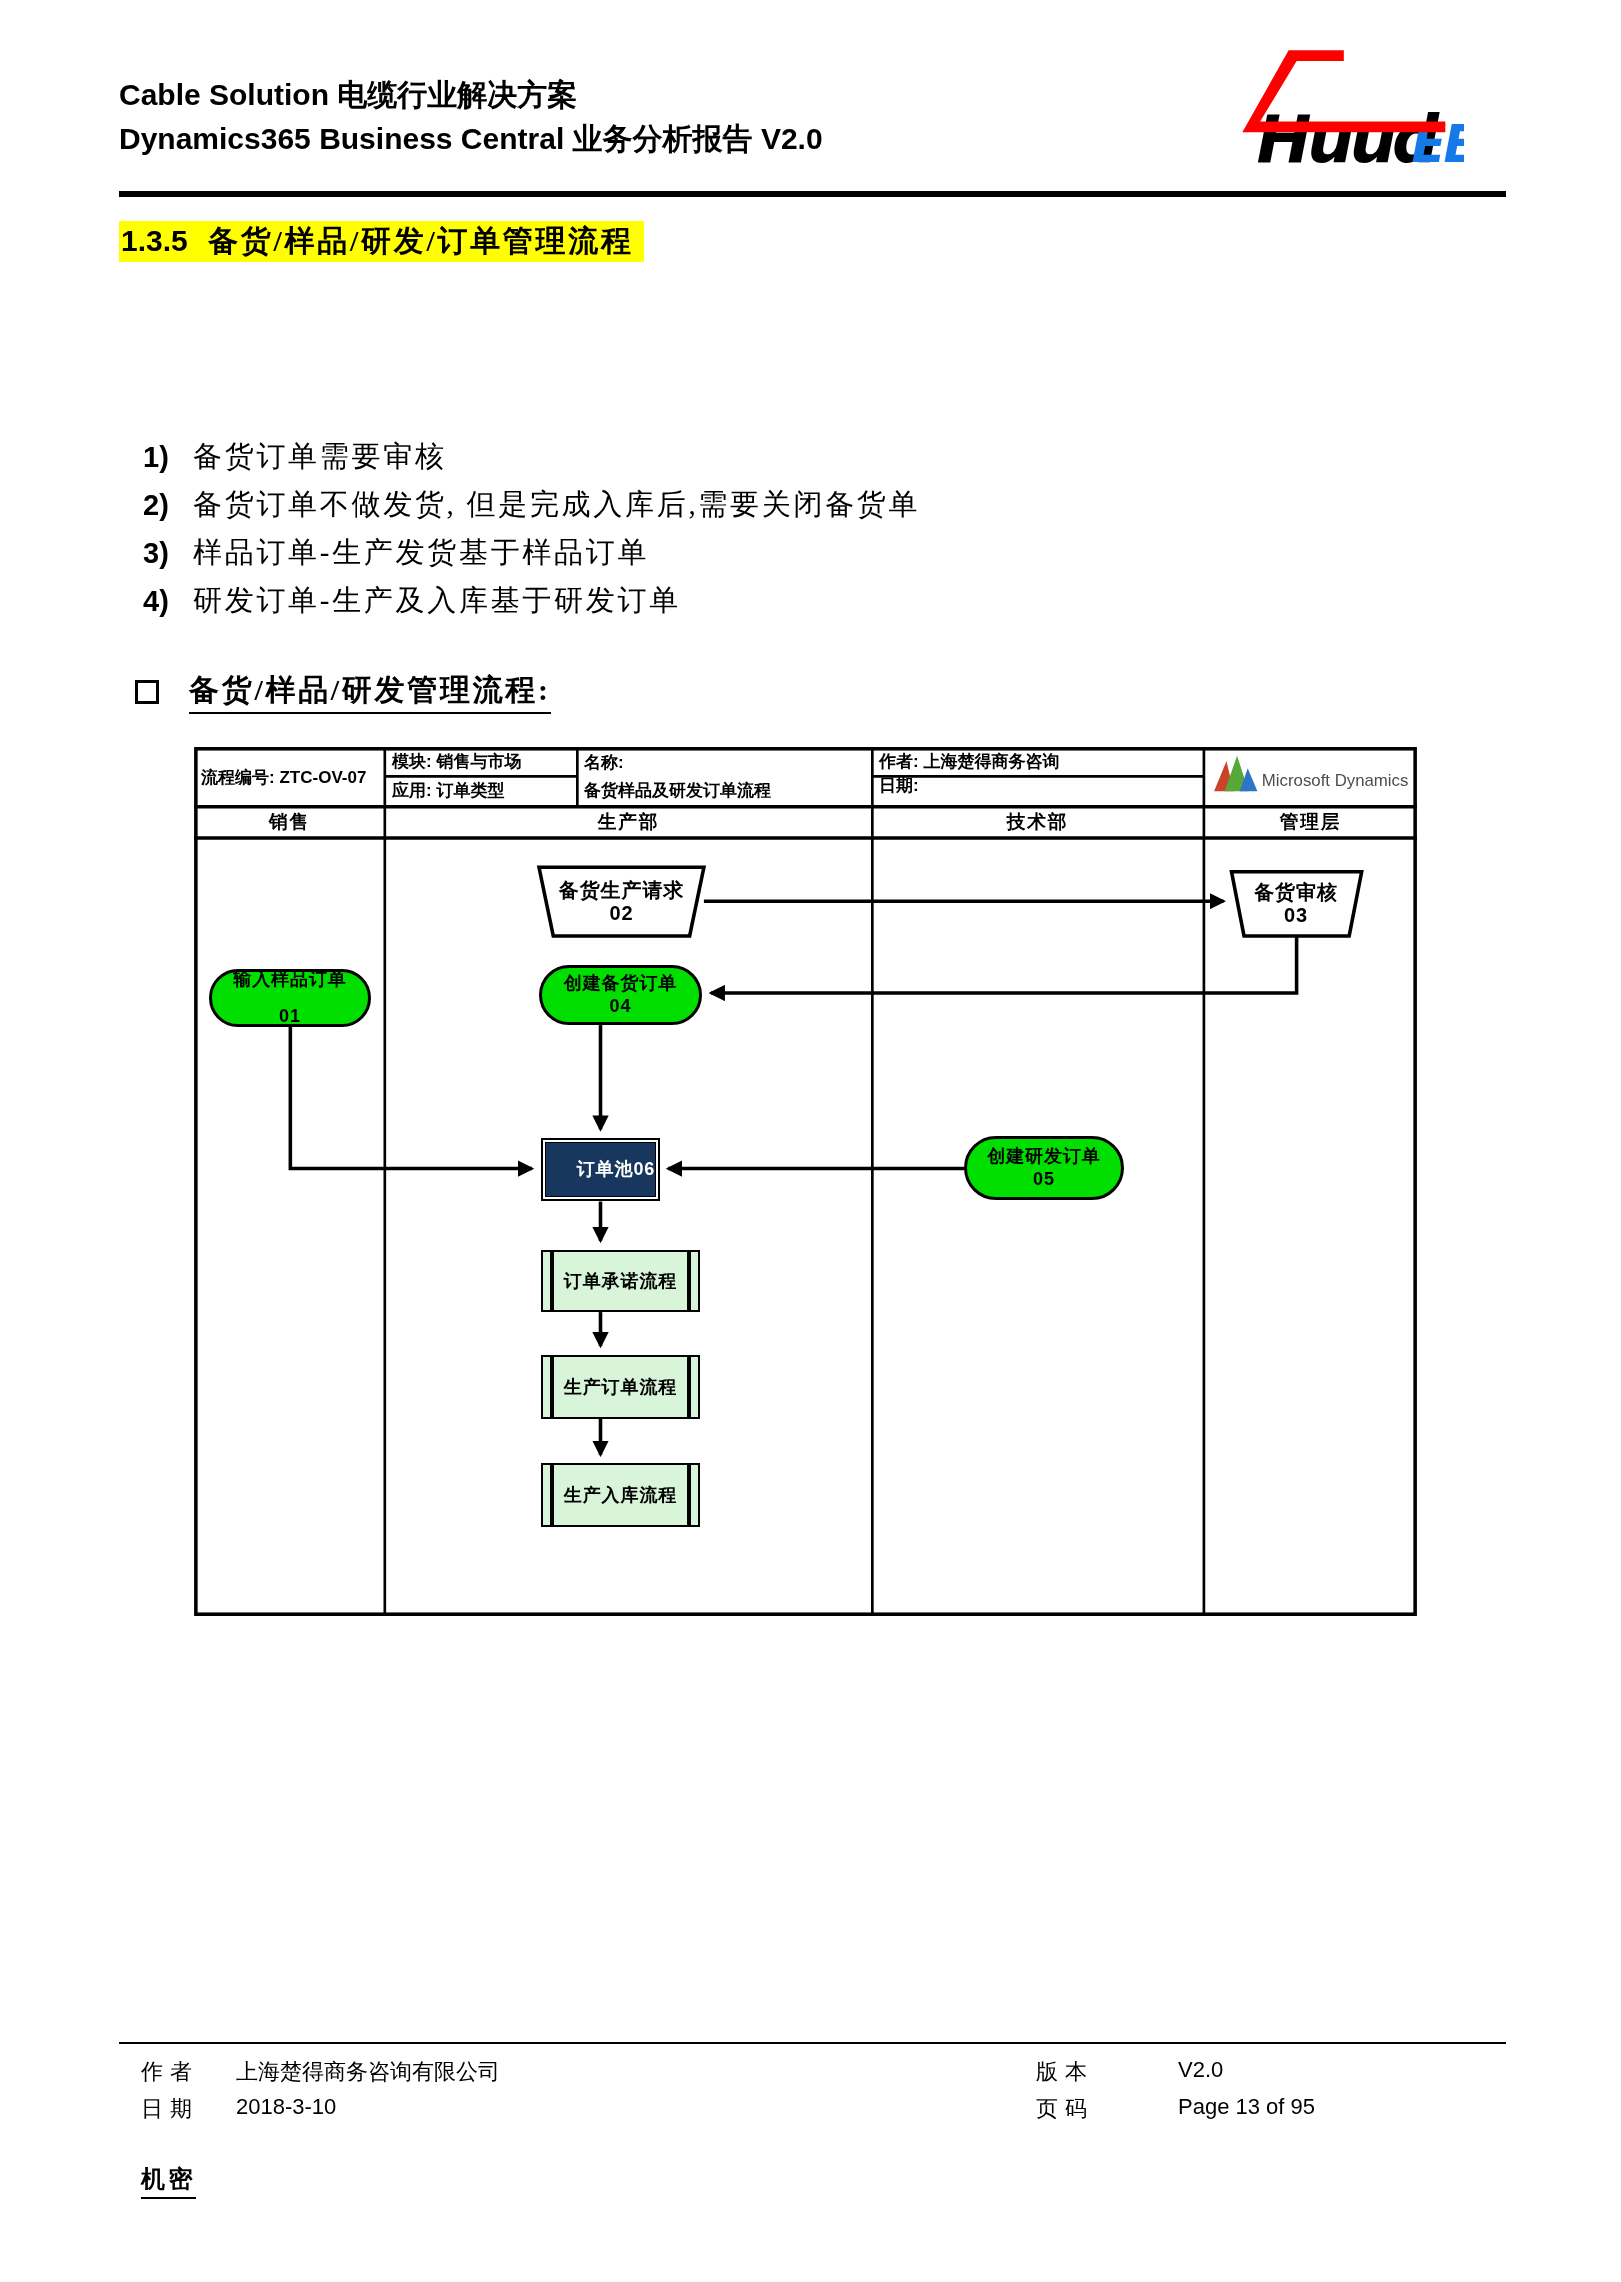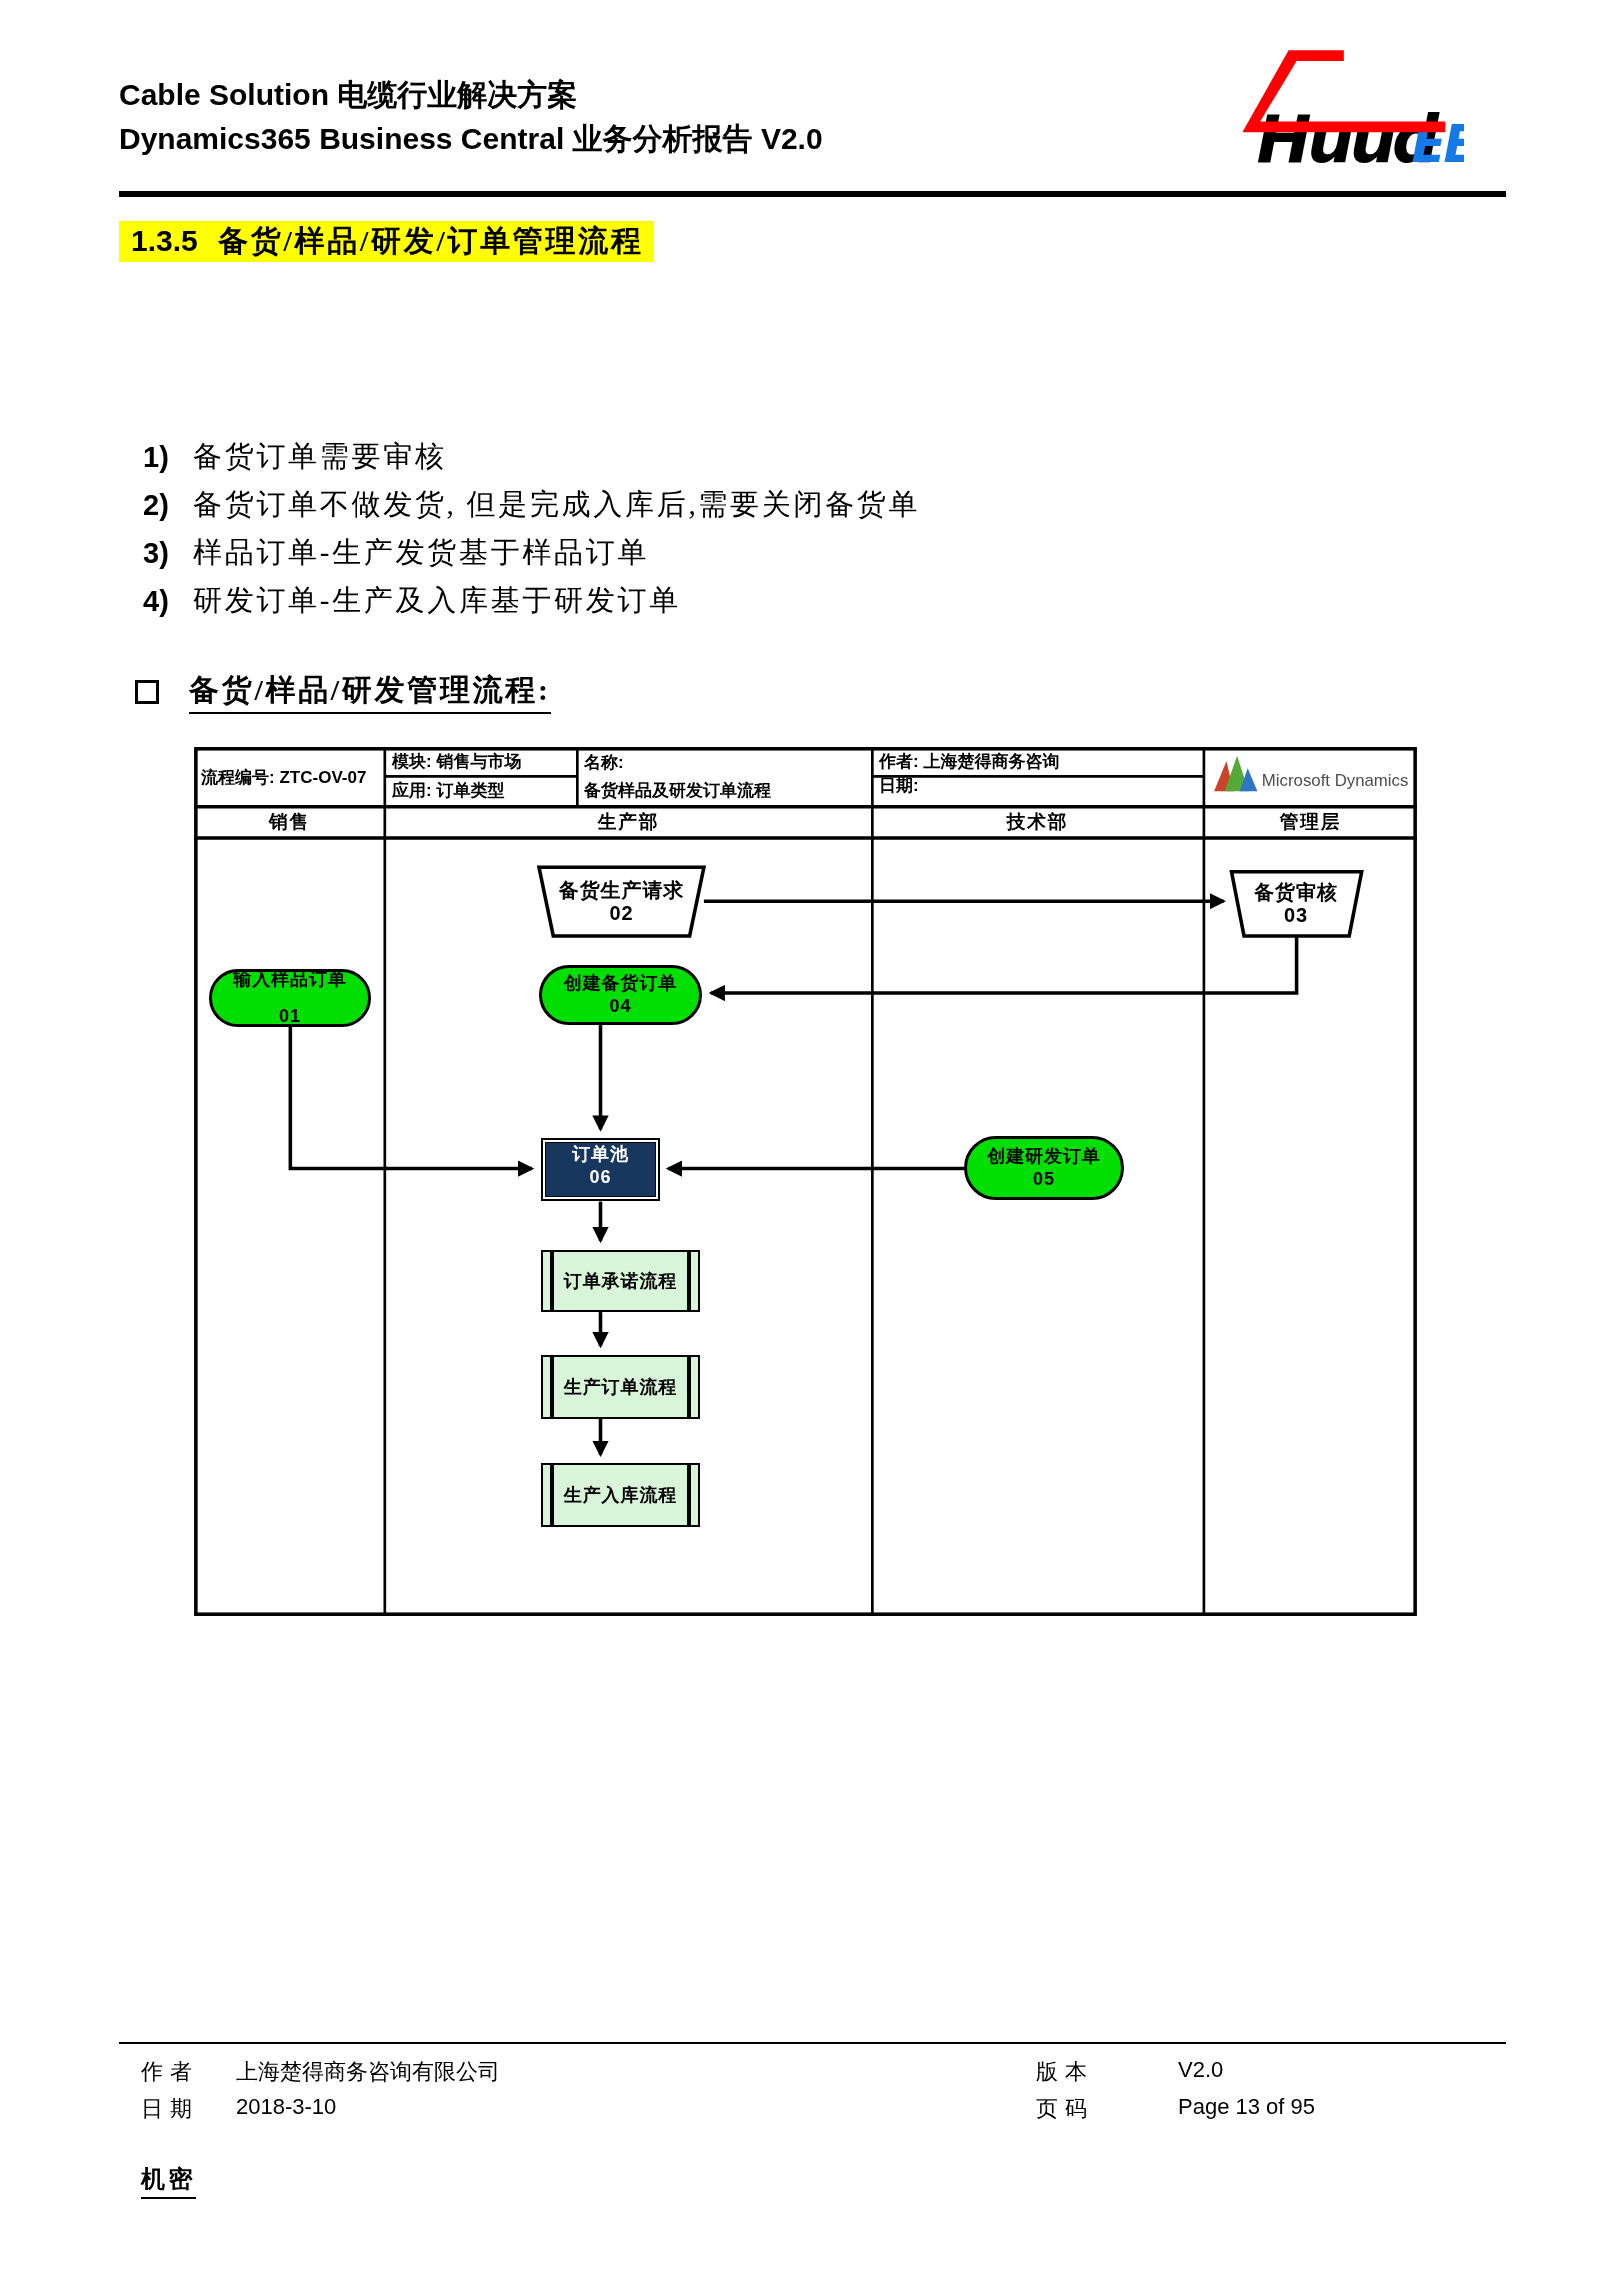--- a/index.html
+++ b/index.html
@@ -11,21 +11,21 @@
   
   .hdr-title { position:absolute; left:119px; top:73px; width:1114px;
     font-family:"Liberation Sans", sans-serif; font-weight:bold;
     font-size:30px; line-height:44px; }
   .hdr-rule { position:absolute; left:119px; top:191px; width:1387px; height:6.2px; background:#000; }
   .chudee-logo { position:absolute; left:1237px; top:43px; width:227px; height:141px; }
   
   .sec-heading { position:absolute; left:119px; top:218px;
     font-weight:bold; font-size:30px; line-height:46px; letter-spacing:2.7px; }
   .sec-heading .hl { background:#FFFF00; padding:2.7px 10.7px 4.5px 0; }
-  .sec-heading .num { font-family:"Liberation Sans", sans-serif; letter-spacing:0; padding-left:12px; }
+  .sec-heading .num { font-family:"Liberation Sans", sans-serif; letter-spacing:0; padding-left:2px; }
   
   .para { position:absolute; left:119px; top:276px; width:1390px;
     font-size:29px; line-height:46px; letter-spacing:3.6px; text-align:justify; }
   .num-list { position:absolute; left:143px; top:433px; width:1363px; font-size:29px; }
   .num-list .li { display:flex; height:48px; align-items:center; }
   .num-list .n { width:50px; font-family:"Liberation Sans", sans-serif; font-weight:bold; flex:0 0 50px; }
   .num-list .t { letter-spacing:2.7px; }
   
   .sub-heading { position:absolute; left:135px; top:670px; display:flex; align-items:center; }
   .chk { width:24px; height:24px; border:3.6px solid #000; margin-right:30px; }
@@ -37,21 +37,21 @@
   .flowchart svg.wires { position:absolute; left:0; top:0; z-index:1; }
   .fc-cell { position:absolute; z-index:2; font-weight:bold; font-size:17px; display:flex; align-items:center; }
   .fc-lane-label { position:absolute; z-index:2; top:61px; height:28px; font-weight:bold; font-size:18.7px;
     display:flex; align-items:center; justify-content:center; letter-spacing:1.8px; }
   .shape { position:absolute; z-index:2; display:flex; flex-direction:column;
     align-items:center; justify-content:center; font-weight:bold; font-size:18px;
     line-height:23px; letter-spacing:0.9px; text-align:center; }
   .stadium { background:#00DF00; border:3.6px solid #000; border-radius:32px; }
   .darkbox { background:#fff; border:2.7px solid #000; padding:1.8px; }
   .darkbox .inner { width:100%; height:100%; border:1.8px solid #000; background:#17375E; color:#fff;
-    display:flex; flex-direction:column; align-items:center; justify-content:flex-start; }
+    display:flex; flex-direction:row; align-items:center; justify-content:flex-end; }
   .subproc { background:#D9F5D9; border:2.7px solid #000; position:absolute; }
   .subproc::before, .subproc::after { content:""; position:absolute; top:0; bottom:0; width:3.6px; background:#000; }
   .subproc::before { left:7.1px; } .subproc::after { right:7.1px; }
   .trap-label { position:absolute; z-index:2; display:flex; flex-direction:column; align-items:center;
     justify-content:center; font-weight:bold; font-size:20px; line-height:23px; letter-spacing:0.9px; }
   
   .ftr-rule { position:absolute; left:119px; top:2042px; width:1387px; height:1.8px; background:#000; }
   .ftr { position:absolute; font-size:22px; }
   .ftr .lbl { letter-spacing:7.1px; }
   .ftr-sans { font-family:"Liberation Sans", sans-serif; }

